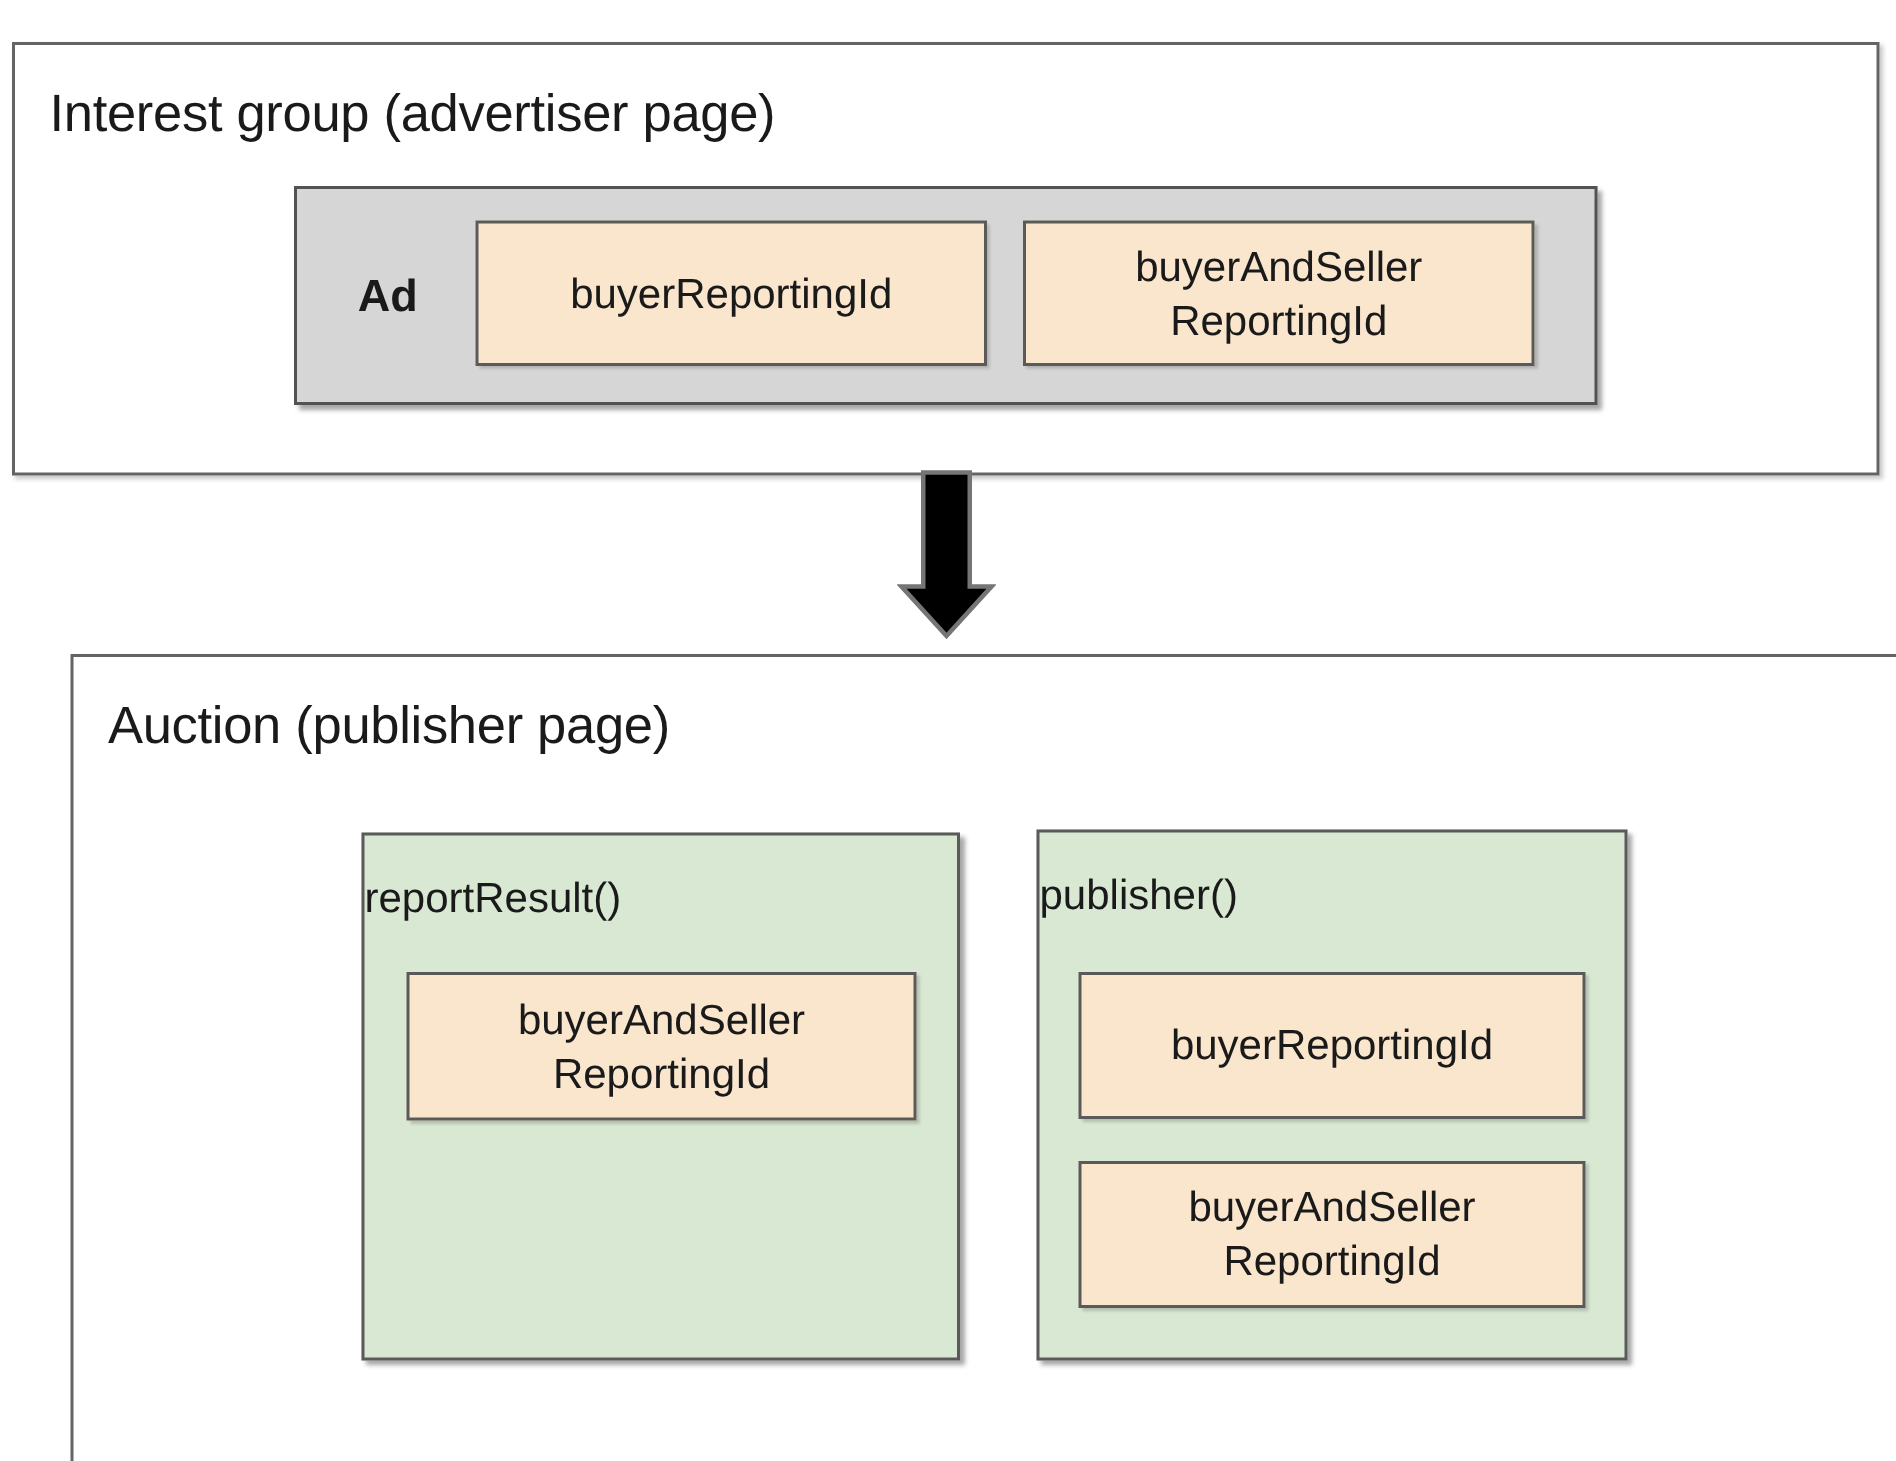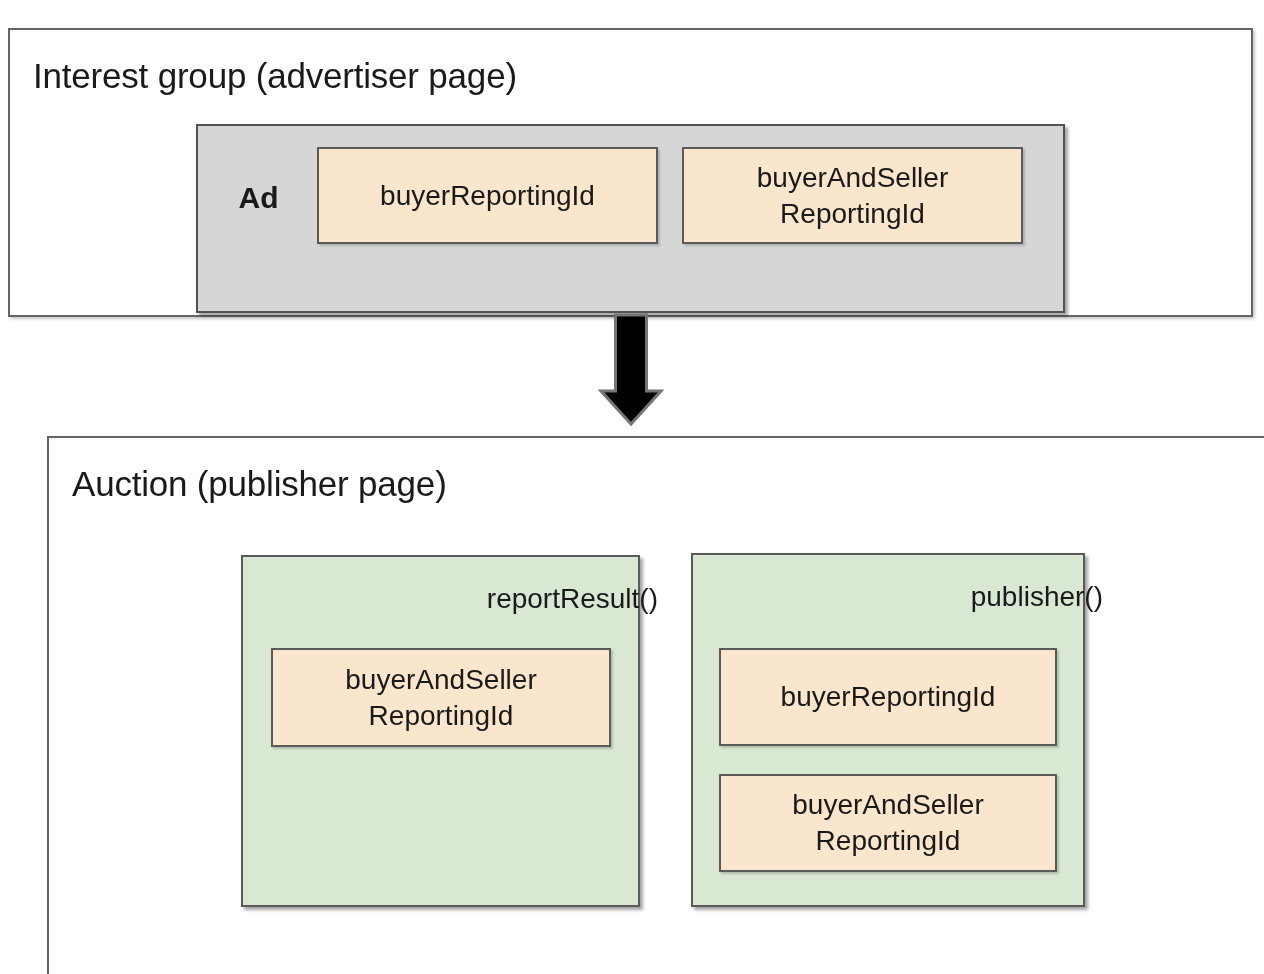--- a/index.html
+++ b/index.html
@@ -25,21 +25,21 @@
     position: absolute;
     left: 23px;
     top: 26px;
     font-size: 35px;
     letter-spacing: -0.2px;
     white-space: nowrap;
   }
   #ad-box {
     position: absolute;
     left: 186px; top: 94px;
-    width: 869px; height: 189px;
+    width: 869px; height: 146px;
     background: #d6d6d6;
     border: 2px solid #525252;
     box-shadow: 3px 3px 3px rgba(0,0,0,0.35);
     box-sizing: border-box;
   }
   .ad-label {
     position: absolute;
     left: 0; top: 0;
     width: 121px; height: 143px;
     display: flex; align-items: center; justify-content: center;
@@ -67,24 +67,23 @@
     border: 2px solid #5a5a5a;
     box-shadow: 3px 3px 3px rgba(0,0,0,0.35);
     box-sizing: border-box;
   }
   #report-result-box { left: 192px; top: 117px; width: 399px; height: 352px; }
   #report-win-box    { left: 642px; top: 115px; width: 394px; height: 354px; }
   .fn-title {
     position: absolute;
     left: 0; top: 26px;
     width: 100%;
-    text-align: right;
+    text-align: left;
     font-size: 28px;
     white-space: nowrap;
-    padding-left: 20px;
   }
   #rr-chip-1 { left: 28px; top: 91px;  width: 340px; height: 99px; }
   #rw-chip-1 { left: 26px; top: 93px;  width: 338px; height: 98px; }
   #rw-chip-2 { left: 26px; top: 219px; width: 338px; height: 98px; }
 </style>
 </head>
 <body>
 
 <div class="canvas">
 

